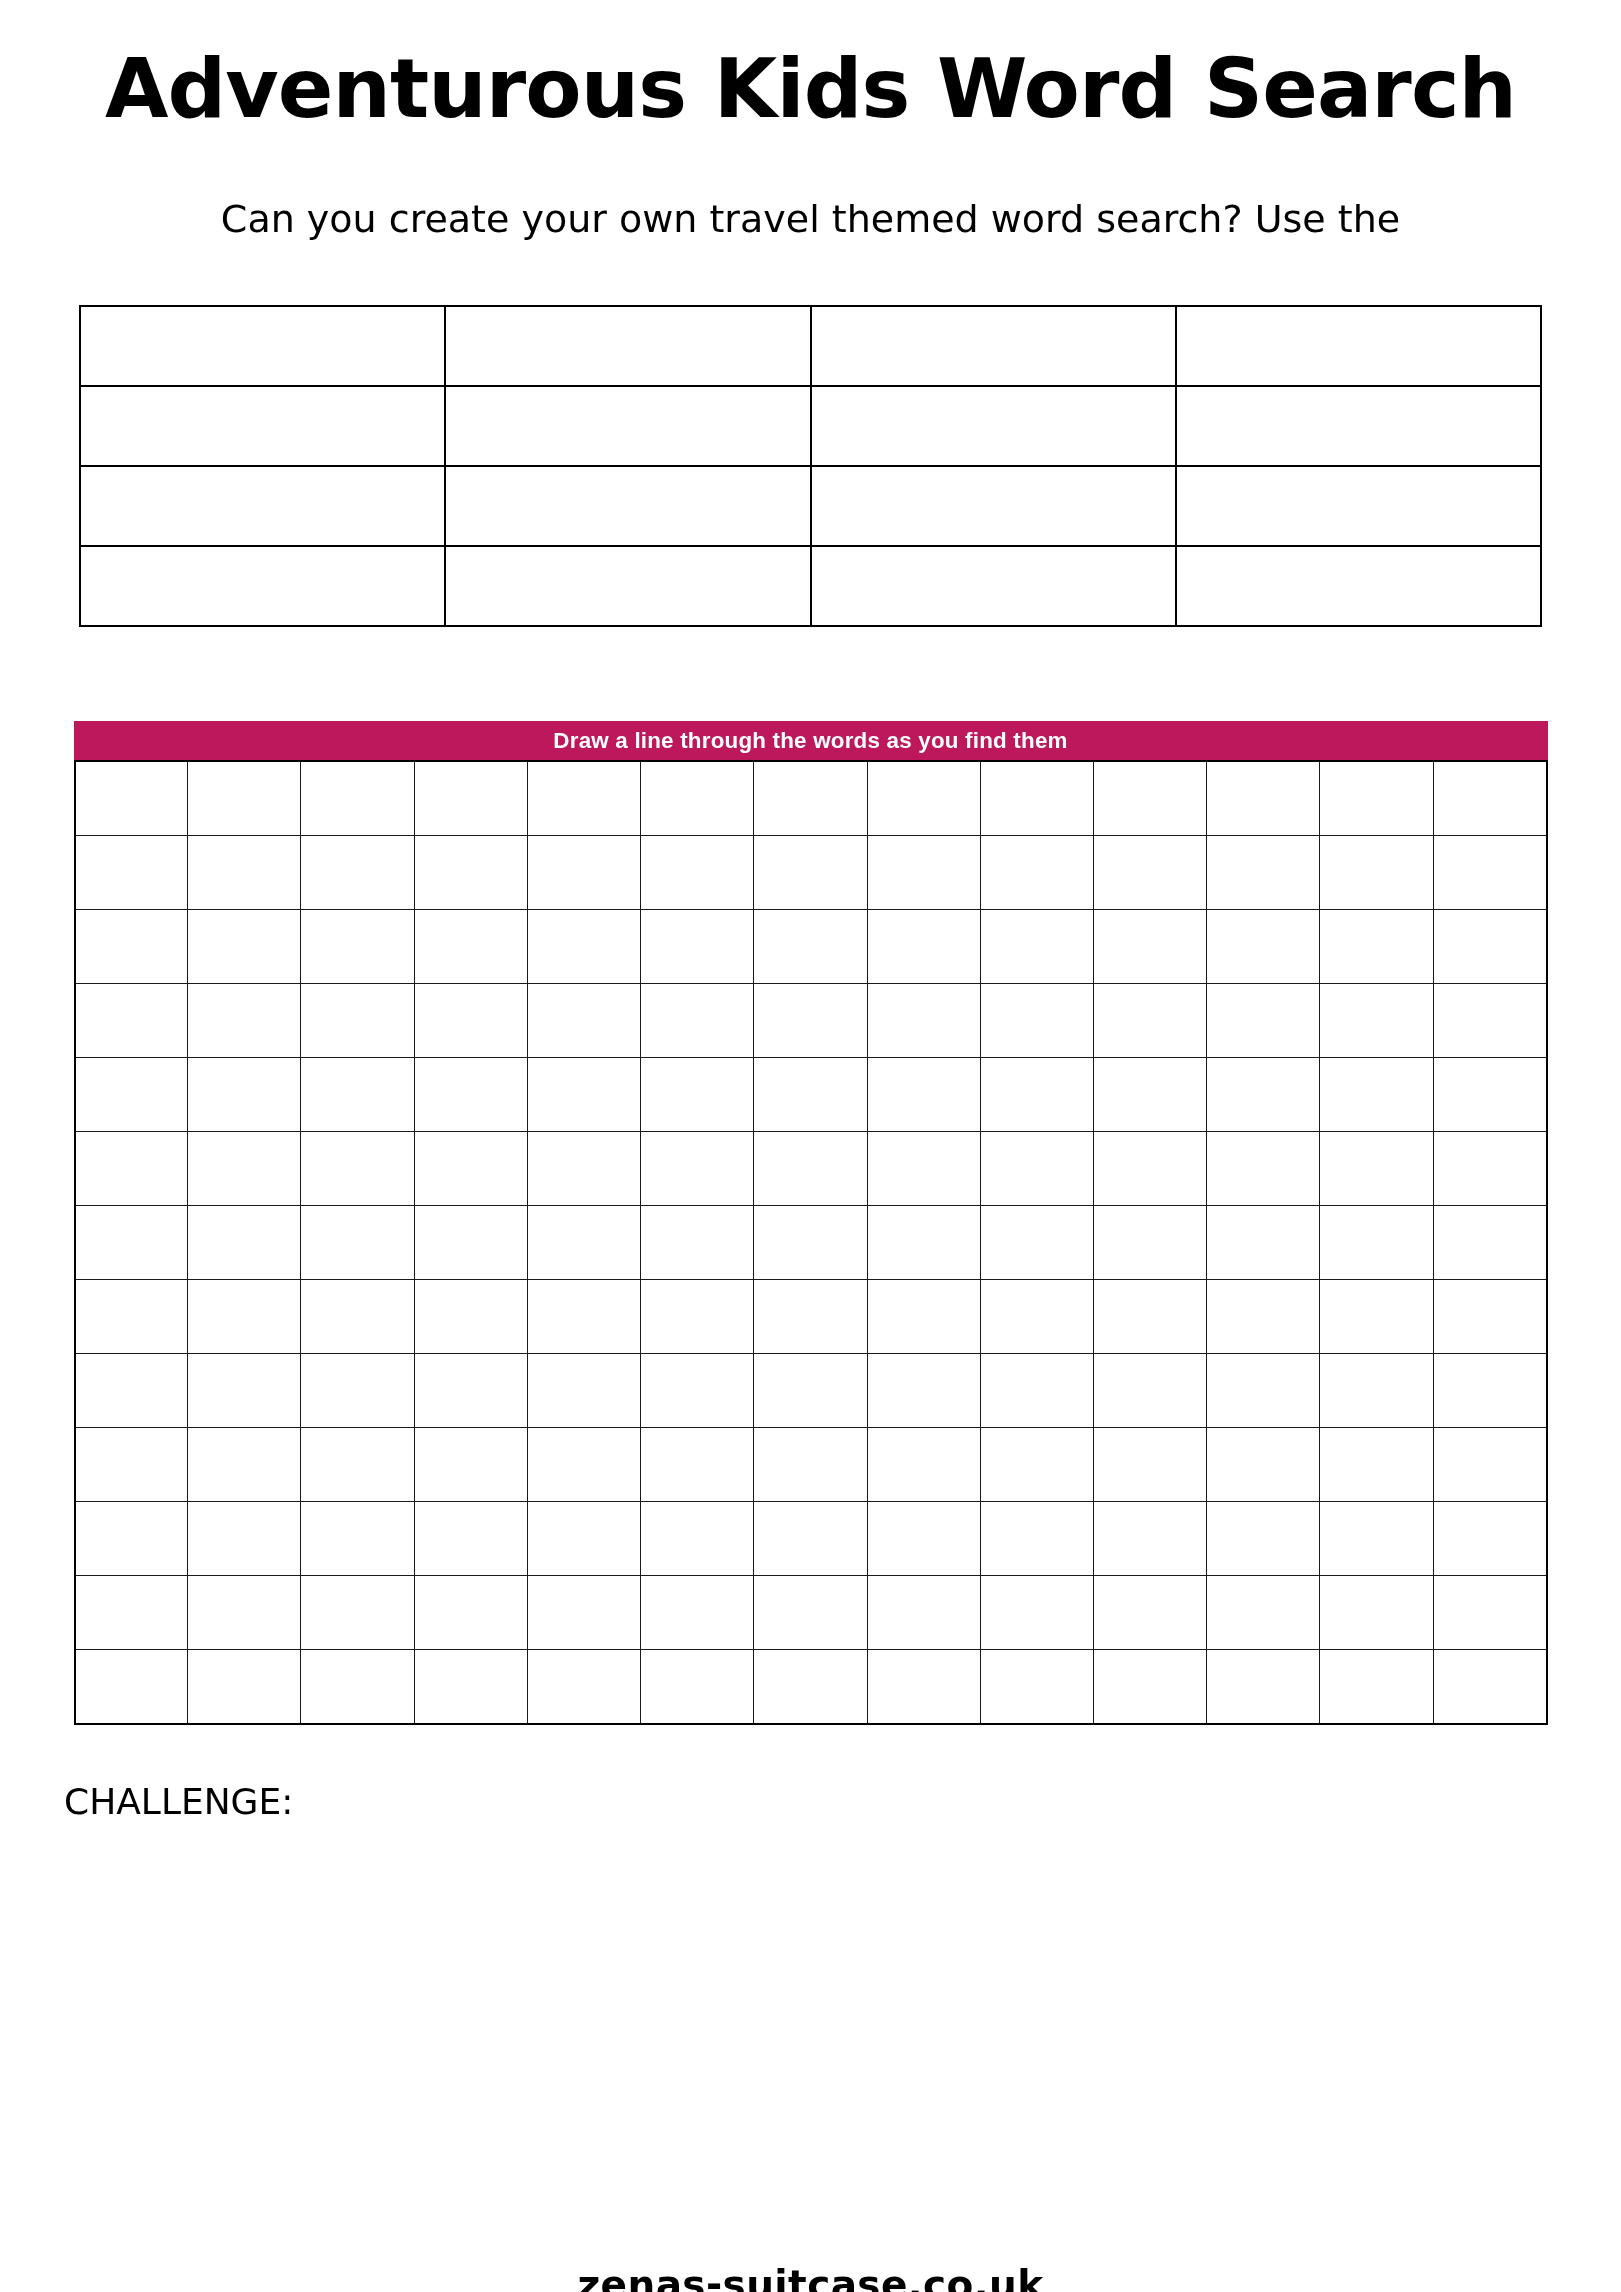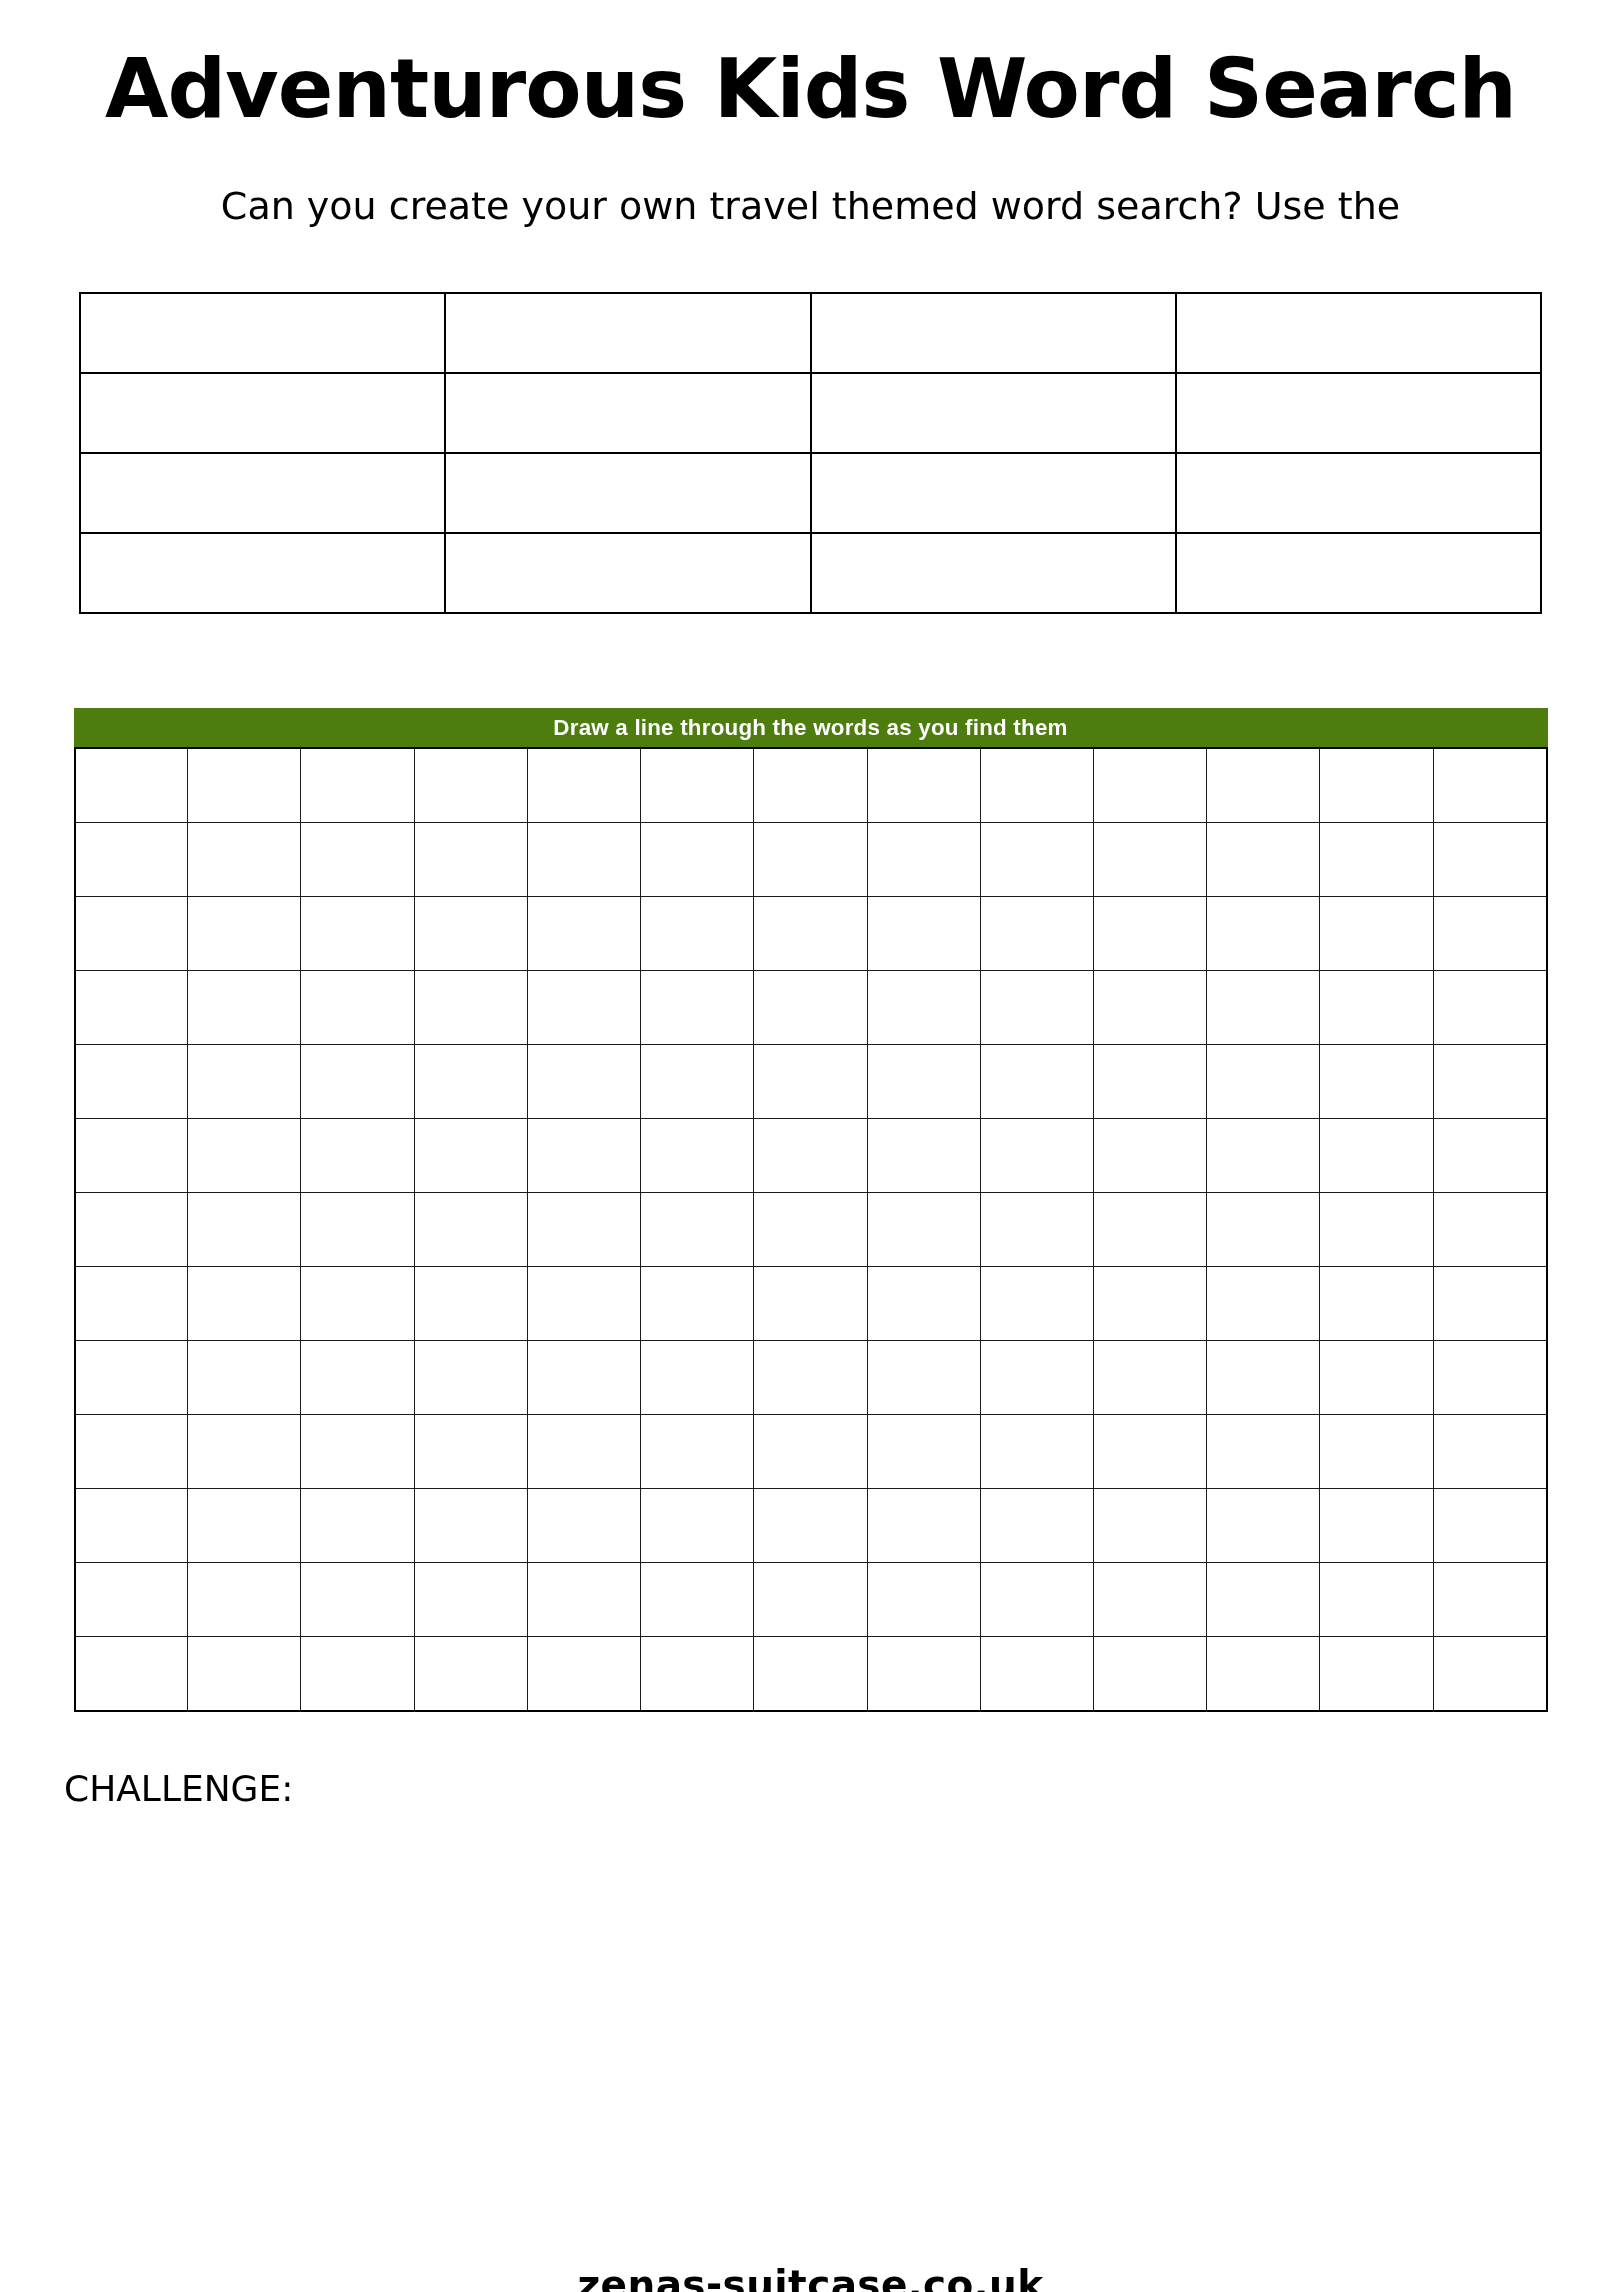--- a/index.html
+++ b/index.html
@@ -32,21 +32,21 @@
     letter-spacing: -0.9px;
     margin: 46px 0 0 0;
     line-height: 1.05;
     white-space: nowrap;
   }
 
   .subtitle {
     text-align: center;
     font-size: 38px;
     line-height: 1.32;
-    margin: 49px auto 0 auto;
+    margin: 62px auto 0 auto;
     width: 1397px;
     font-family: "DejaVu Sans", sans-serif;
     font-weight: 400;
   }
   .subtitle .line { display: block; }
 
   
   .wordlist-wrap {
     margin: 61px auto 0 auto;
     width: 1463px;
@@ -63,21 +63,21 @@
     font-size: 30px;
     vertical-align: middle;
   }
 
   
   .grid-wrap {
     margin: 94px auto 0 auto;
     width: 1474px;
   }
   .grid-banner {
-    background: #4d7c0f;
+    background: #be185d;
     color: #ffffff;
     text-align: center;
     font-size: 22.4px;
     font-weight: bold;
     letter-spacing: 0.2px;
     height: 39px;
     line-height: 39px;
     font-family: "Liberation Sans", sans-serif;
   }
   table.grid {

